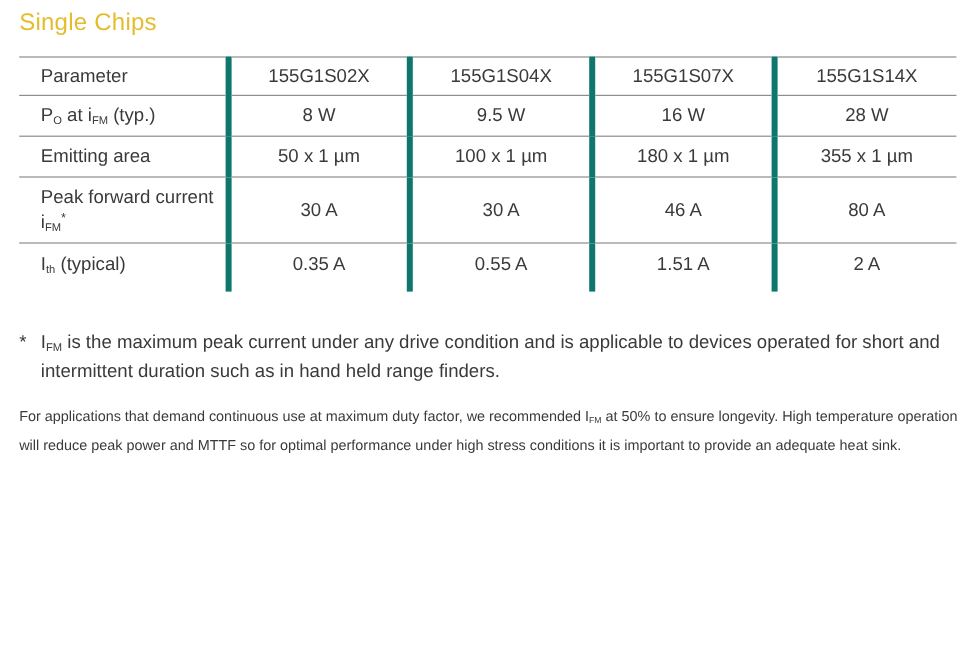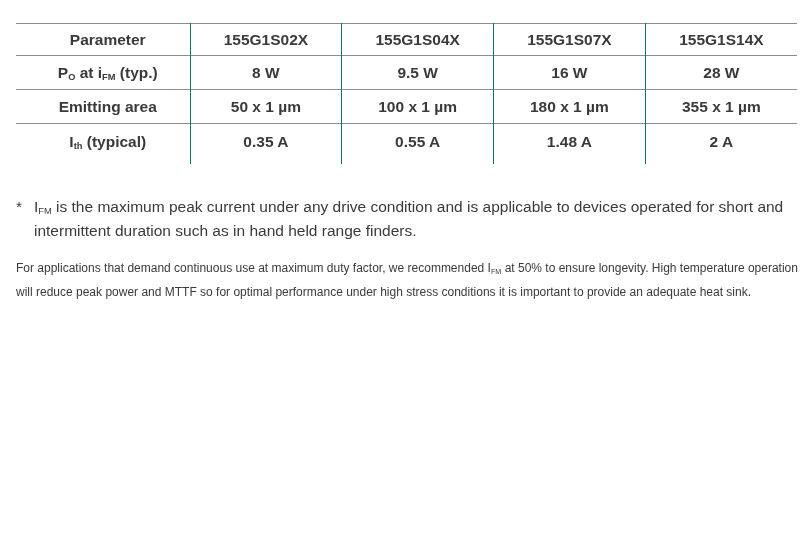--- a/index.html
+++ b/index.html
@@ -20,52 +20,52 @@
   }
 
   sub { font-size: 0.60em; line-height: 0; vertical-align: -0.25em; letter-spacing: 0; }
   sup { font-size: 0.70em; line-height: 0; vertical-align: 0.45em; }
 
   table.spec {
     border-collapse: collapse; width: 781px; margin-top: 16px;
     table-layout: fixed;
   }
   table.spec th, table.spec td {
-    font-weight: 700; font-size: 15.5px; line-height: 21px;
+    font-weight: 400; font-size: 15.5px; line-height: 21px;
     vertical-align: middle;
-    text-align: center;
   }
   thead tr { border-top: 1px solid #8d8d8d; border-bottom: 1px solid #8d8d8d; }
   tbody tr { border-bottom: 1px solid #8d8d8d; }
   tbody tr:last-child { border-bottom: none; }
   .param-col {
     width: 174px; text-align: left; padding: 6px 8px 6px 18px;
   }
   .val-col {
-    text-align: center; border-left: 1px solid #0f766e; padding: 6px 4px;
+    text-align: center; border-left: 5px solid #0f766e; padding: 6px 4px;
   }
   thead .param-col, thead .val-col { padding-top: 5px; padding-bottom: 5px; }
   tbody tr:last-child td { padding-bottom: 12px; vertical-align: top; padding-top: 7px; }
 
   .footnote {
     margin-top: 31px; display: flex; font-size: 15.5px; line-height: 24px;
     width: 786px;
   }
   .footnote .marker { width: 18px; flex: 0 0 18px; }
   .footnote .fn-text { flex: 1; }
 
   .body-par {
     margin-top: 13px; font-size: 12px; line-height: 24px; width: 786px;
   }
 </style>
 </head>
 <body style="color: rgb(58, 58, 58); background: rgb(255, 255, 255);">
 
 <div class="page">
 
+  <h1 class="title" style="color: rgb(229, 188, 46);">Single Chips</h1>
 
 
   <table class="spec">
     <thead>
       <tr>
           <th class="param-col">Parameter</th>
           <th class="val-col">155G1S02X</th>
           <th class="val-col">155G1S04X</th>
           <th class="val-col">155G1S07X</th>
           <th class="val-col">155G1S14X</th>
@@ -80,24 +80,31 @@
           <td class="val-col">28 W</td>
         </tr>
         <tr>
           <td class="param-col">Emitting area</td>
           <td class="val-col">50 x 1 µm</td>
           <td class="val-col">100 x 1 µm</td>
           <td class="val-col">180 x 1 µm</td>
           <td class="val-col">355 x 1 µm</td>
         </tr>
         <tr>
+          <td class="param-col">Peak forward current i<sub>FM</sub><sup>*</sup></td>
+          <td class="val-col">30 A</td>
+          <td class="val-col">30 A</td>
+          <td class="val-col">46 A</td>
+          <td class="val-col">80 A</td>
+        </tr>
+        <tr>
           <td class="param-col">I<sub>th</sub> (typical)</td>
           <td class="val-col">0.35 A</td>
           <td class="val-col">0.55 A</td>
-          <td class="val-col">1.48 A</td>
+          <td class="val-col">1.51 A</td>
           <td class="val-col">2 A</td>
         </tr>
       </tbody>
   </table>
 
   <div class="footnote">
     <span class="marker">*</span>
     <span class="fn-text">I<sub>FM</sub> is the maximum peak current under any drive condition and is applicable to devices operated for short and intermittent duration such as in hand held range finders.</span>
   </div>
 

